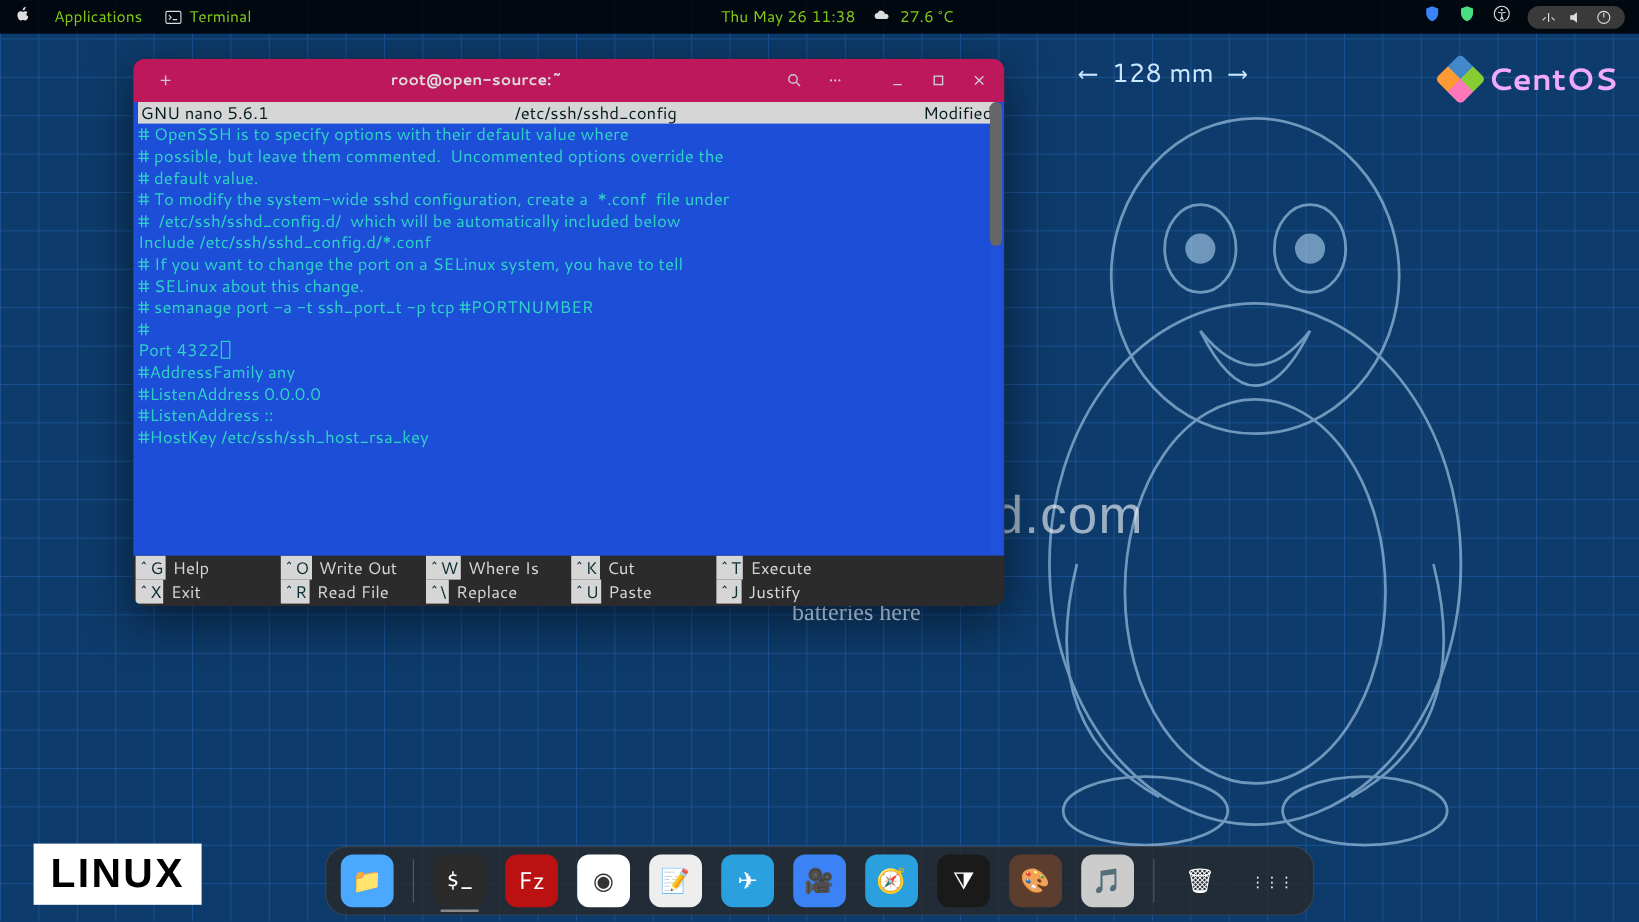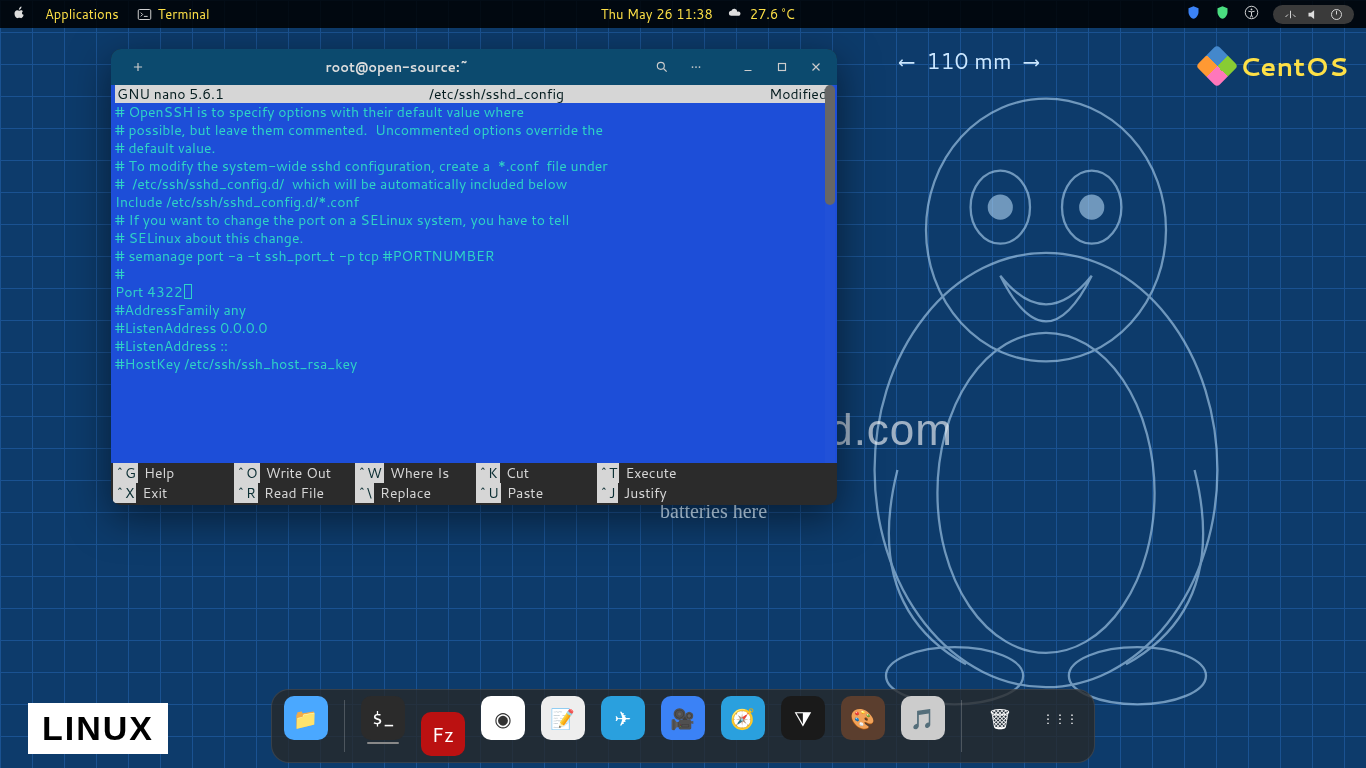--- a/index.html
+++ b/index.html
@@ -3,49 +3,49 @@
 <meta charset="utf-8">
 <style>
 *{margin:0;padding:0;box-sizing:border-box;font-family:"Cantarell","Ubuntu",sans-serif}
 body{width:1366px;height:768px;overflow:hidden;background:#0d3b6b;position:relative}
 
 .bg-grid{position:absolute;inset:0;background:
   linear-gradient(#1a5291 1px,transparent 1px) 0 0/32px 32px,
   linear-gradient(90deg,#1a5291 1px,transparent 1px) 0 0/32px 32px,
   #0d3b6b;z-index:0}
 
-.topbar{position:absolute;top:0;left:0;right:0;height:28px;background:rgba(0,0,0,.85);display:flex;align-items:center;color:#fde047;font-size:13px;padding:0 12px;z-index:20}
+.topbar{position:absolute;top:0;left:0;right:0;height:28px;background:rgba(0,0,0,.85);display:flex;align-items:center;color:#84cc16;font-size:13px;padding:0 12px;z-index:20}
 .topbar .left{display:flex;gap:18px;align-items:center}
 .topbar .center{flex:1;display:flex;justify-content:center;gap:14px;align-items:center}
 .topbar .right{display:flex;gap:14px;align-items:center}
 .status-pill{background:#3a3a3a;border-radius:14px;padding:2px 10px;display:flex;gap:8px;align-items:center}
 .topbar svg{width:15px;height:15px;fill:#ddd}
 
 .term{position:absolute;left:111px;top:49px;width:726px;height:456px;background:#2b2b2b;border-radius:10px;box-shadow:0 12px 40px rgba(0,0,0,.5);overflow:hidden;z-index:10;display:flex;flex-direction:column}
-.term-header{height:36px;background:#0c4a6e;display:flex;align-items:center;padding:0 10px;color:#ddd;font-size:13px}
+.term-header{height:36px;background:#be185d;display:flex;align-items:center;padding:0 10px;color:#ddd;font-size:13px}
 .term-header .title{flex:1;text-align:center;font-weight:600}
 .hbtn{width:22px;height:22px;border-radius:4px;display:flex;align-items:center;justify-content:center;margin-left:6px;cursor:pointer}
 .hbtn svg{width:14px;height:14px;fill:#ccc}
 .term-header .right{display:flex;align-items:center;gap:6px}
 .term-body{flex:1;background:#1d4ed8;font-family:"DejaVu Sans Mono","Menlo",monospace;font-size:14px;line-height:18px;padding:0 8px 0 4px;overflow:hidden;position:relative}
 .nano-top{background:#d6d6d6;color:#041c1f;display:flex;padding:0 2px;font-weight:400}
 .nano-top .mid{flex:1;text-align:center}
 .nano-top .mod{text-align:center}
 .content-line{color:#2fd3c6;white-space:pre}
 .cursor-box{display:inline-block;width:8px;height:15px;border:1px solid #2fd3c6;margin-left:1px;vertical-align:-2px}
 .scrollbar{position:absolute;right:2px;top:0;bottom:0;width:10px;background:rgba(255,255,255,.02)}
 .scrollbar .thumb{position:absolute;left:0;right:0;top:0;height:120px;background:#666;border-radius:5px}
 .nano-footer{display:grid;grid-template-columns:repeat(6,1fr);color:#d6d6d6;font-family:"DejaVu Sans Mono",monospace;font-size:14px;padding:0 0 2px}
 .nano-footer .cell{display:flex;gap:6px;padding-left:2px}
 .nano-footer .kbd{background:#d6d6d6;color:#0b2e33;padding:0 2px}
 
 .watermark{position:absolute;right:413px;top:405px;font-size:44px;color:rgba(255,255,255,.6);font-family:"Segoe UI",sans-serif;z-index:5;letter-spacing:1px}
 .batteries{position:absolute;left:660px;top:500px;color:#cbe7ff;font-family:"Brush Script MT",cursive;font-size:20px;z-index:4}
 .measure{position:absolute;left:900px;top:45px;color:#cbe7ff;font-family:"Courier New",monospace;font-size:22px;z-index:4}
-.centos{position:absolute;right:18px;top:48px;color:#fde047;font-size:26px;font-weight:600;display:flex;align-items:center;gap:8px;z-index:5}
+.centos{position:absolute;right:18px;top:48px;color:#f0abfc;font-size:26px;font-weight:600;display:flex;align-items:center;gap:8px;z-index:5}
 .centos .logo{width:30px;height:30px;background:conic-gradient(#8c3 0 90deg,#f7b 90deg 180deg,#f93 180deg 270deg,#48c 270deg);border-radius:4px;transform:rotate(45deg)}
 
 .penguin{position:absolute;right:80px;top:70px;width:480px;height:640px;z-index:3;opacity:.55}
 .penguin svg{width:100%;height:100%}
 
 .linux-badge{position:absolute;left:28px;bottom:14px;background:#fff;color:#000;font-size:34px;font-weight:800;padding:6px 14px;letter-spacing:2px;z-index:6;font-family:Arial,sans-serif}
 
 .dock{position:absolute;left:50%;bottom:5px;transform:translateX(-50%);background:rgba(40,40,40,.78);border-radius:18px;padding:6px 12px;display:flex;gap:16px;z-index:15;border:1px solid rgba(255,255,255,.1)}
 .dock .app{width:44px;height:44px;border-radius:10px;display:flex;align-items:center;justify-content:center;font-size:22px;position:relative}
 .dock .app.active::after{content:"";position:absolute;left:6px;right:6px;bottom:-4px;height:2px;background:#888;border-radius:2px}
@@ -217,21 +217,21 @@
       <div class="cell">
         <span class="kbd">^J</span>
         <span>Justify</span>
       </div>
       <div></div>
     </div>
 </div>
 
 <div class="watermark">fcgid.com</div>
 <div class="measure">
-  ⟵ <span>110 mm</span> ⟶
+  ⟵ <span>128 mm</span> ⟶
 </div>
 <div class="batteries">batteries here</div>
 <div class="centos">
   <span class="logo"></span>
   <span>CentOS</span>
 </div>
 <div class="penguin">
   <svg viewBox="0 0 400 560">
     <g fill="none" stroke="#bfe3ff" stroke-width="2">
       <ellipse cx="200" cy="350" rx="150" ry="190"></ellipse>
@@ -248,21 +248,21 @@
       <ellipse cx="280" cy="530" rx="60" ry="25"></ellipse>
     </g>
   </svg>
 </div>
 <div class="linux-badge">LINUX</div>
 
 <div class="dock" id="dock">
     <div class="app" style="background: rgb(74, 168, 255); color: rgb(255, 255, 255); font-size: 20px;">📁</div>
     <div class="sep"></div>
     <div class="app active" style="background: rgb(43, 43, 43); color: rgb(255, 255, 255); font-size: 20px;">$_</div>
-    <div class="app" style="background: rgb(187, 17, 17); color: rgb(255, 255, 255); font-size: 20px; margin-top: 16px;">Fz</div>
+    <div class="app" style="background: rgb(187, 17, 17); color: rgb(255, 255, 255); font-size: 20px;">Fz</div>
     <div class="app" style="background: rgb(255, 255, 255); color: rgb(51, 51, 51); font-size: 20px;">◉</div>
     <div class="app" style="background: rgb(238, 238, 238); color: rgb(51, 51, 51); font-size: 20px;">📝</div>
     <div class="app" style="background: rgb(42, 160, 222); color: rgb(255, 255, 255); font-size: 20px;">✈</div>
     <div class="app" style="background: rgb(59, 130, 246); color: rgb(255, 255, 255); font-size: 20px;">🎥</div>
     <div class="app" style="background: rgb(42, 160, 222); color: rgb(255, 255, 255); font-size: 20px;">🧭</div>
     <div class="app" style="background: rgb(26, 26, 26); color: rgb(255, 255, 255); font-size: 20px;">⧩</div>
     <div class="app" style="background: rgb(91, 62, 46); color: rgb(255, 255, 255); font-size: 20px;">🎨</div>
     <div class="app" style="background: rgb(204, 204, 204); color: rgb(51, 51, 51); font-size: 20px;">🎵</div>
     <div class="sep"></div>
     <div class="app" style="background: transparent; color: rgb(255, 255, 255); font-size: 20px;">🗑</div>

